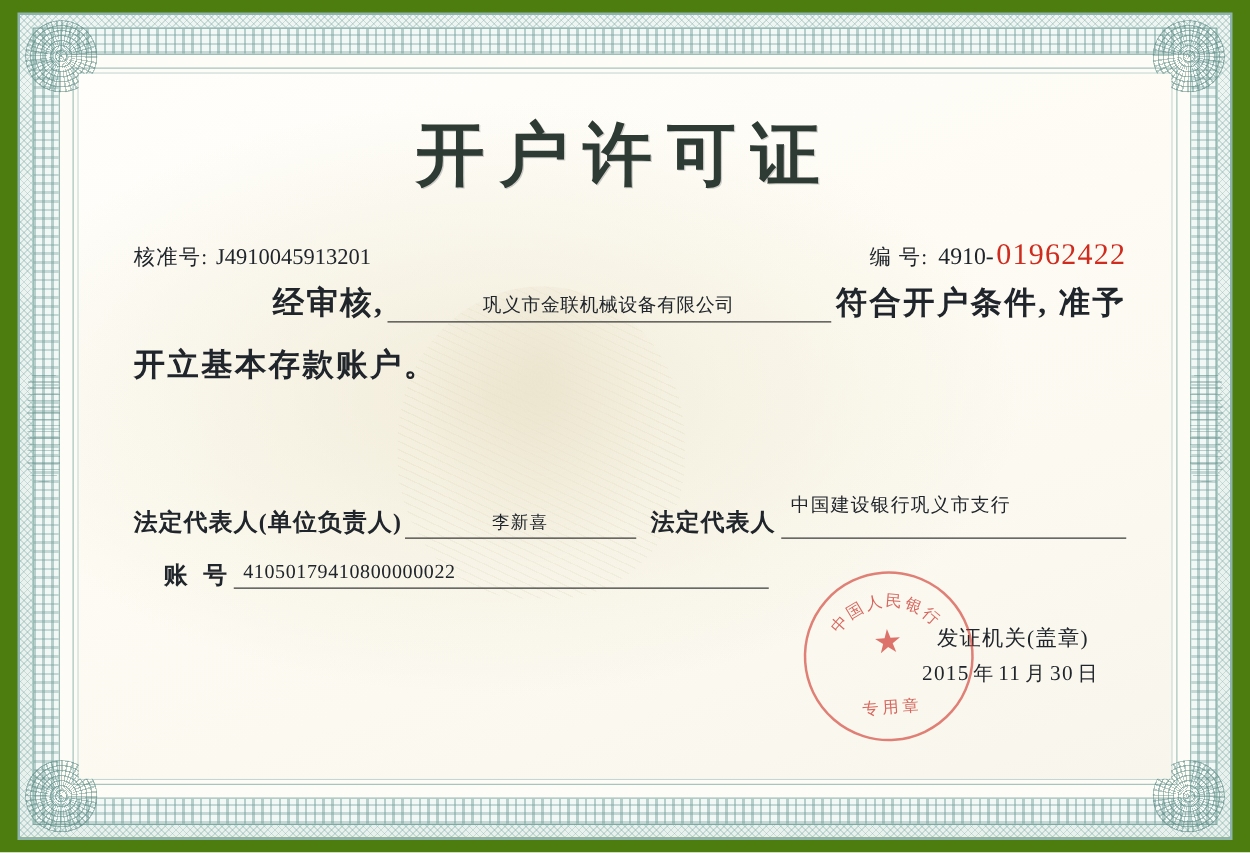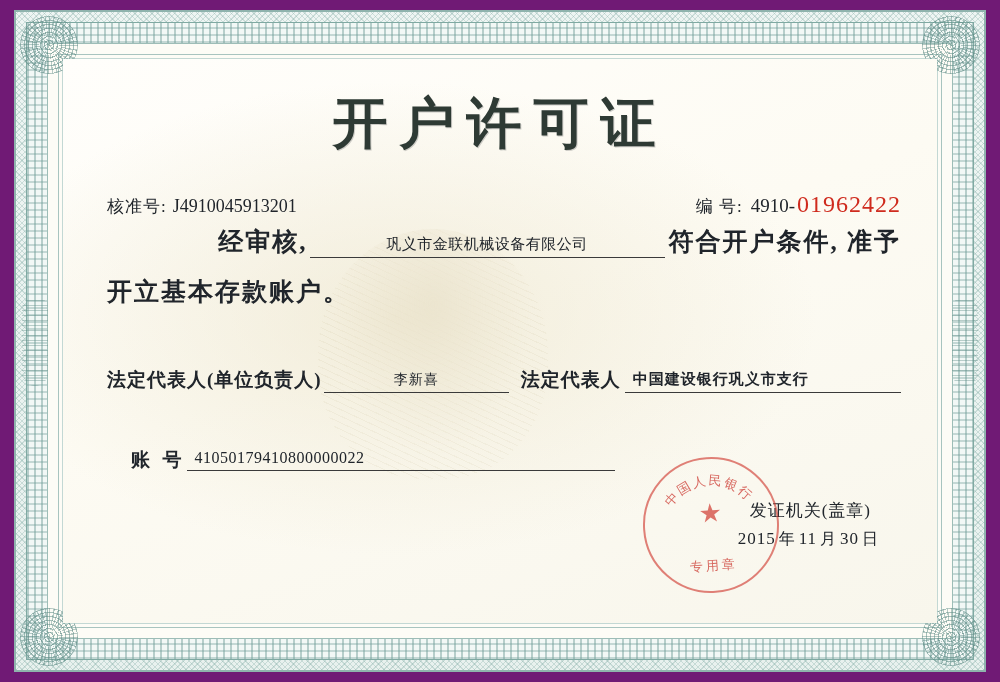--- a/index.html
+++ b/index.html
@@ -7,21 +7,21 @@
     padding: 0;
     background: #ffffff;
   }
   body {
     font-family: "Liberation Serif", serif;
   }
   .certificate {
     position: relative;
     width: 1000px;
     height: 682px;
-    background: #701a75;
+    background: #4d7c0f;
     overflow: hidden;
   }
 
   
   .border-outer {
     position: absolute;
     left: 14px; top: 10px; right: 14px; bottom: 10px;
     border: 2px solid #8fb3ad;
     background:
       repeating-linear-gradient(45deg,
@@ -221,23 +221,24 @@
     font-size: 14px;
     font-weight: normal;
     padding-bottom: 3px;
   }
   .bank-label { margin-left: 10px; }
   .fill-bank {
     flex: 1 1 auto;
     margin-left: 4px;
     border-bottom: 1px solid #3a3a3a;
     font-size: 15px;
-    font-weight: bold;
-    padding-bottom: 3px;
+    font-weight: normal;
+    padding-bottom: 16px;
     padding-left: 8px;
+    margin-top: 28px;
   }
 
   .row-acct {
     position: absolute;
     left: 44px; right: 36px; top: 388px;
     display: flex;
     align-items: center;
     font-size: 19px;
     font-weight: bold;
     letter-spacing: 1px;

